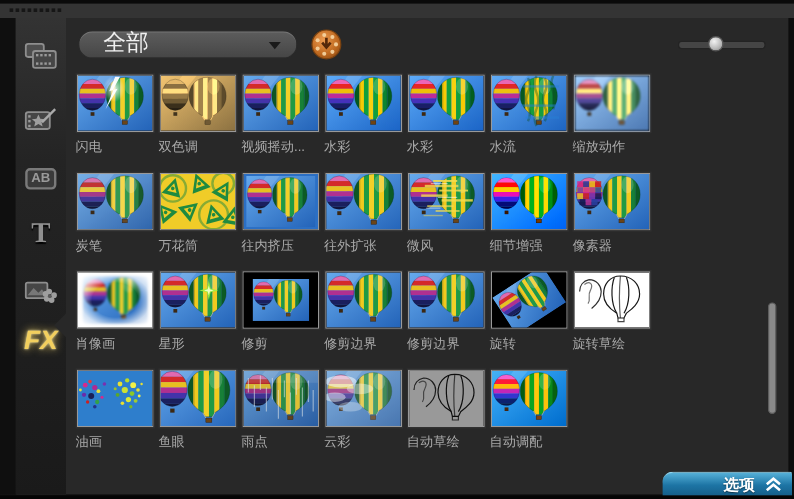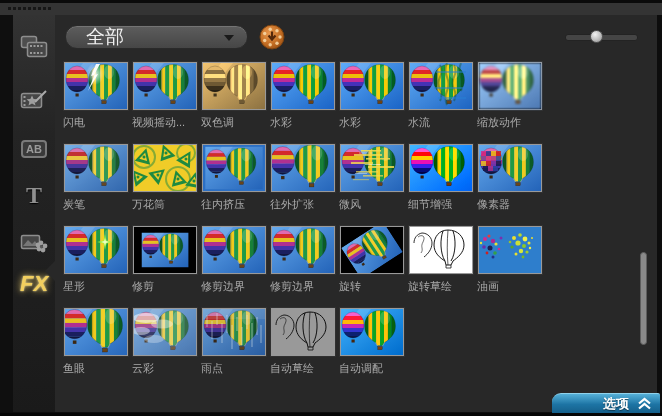--- a/index.html
+++ b/index.html
@@ -374,35 +374,35 @@
     <div class="grid">
       <figure class="cell">
         <div class="thumb">
             <svg viewBox="0 0 62 46">
               <use href="#scene"></use>
               <use href="#bolt"></use>
             </svg>
           </div>
         <figcaption class="lbl">闪电</figcaption>
       </figure>
+      <figure class="cell f-duo">
+        <div class="thumb">
+            <svg viewBox="0 0 62 46">
+              <use href="#scene"></use>
+            </svg>
+          </div>
+        <figcaption class="lbl">双色调</figcaption>
+      </figure>
       <figure class="cell">
         <div class="thumb">
             <svg viewBox="0 0 62 46">
               <use href="#scene"></use>
             </svg>
           </div>
         <figcaption class="lbl">视频摇动...</figcaption>
-      </figure>
-      <figure class="cell f-duo">
-        <div class="thumb">
-            <svg viewBox="0 0 62 46">
-              <use href="#scene"></use>
-            </svg>
-          </div>
-        <figcaption class="lbl">双色调</figcaption>
       </figure>
       <figure class="cell f-wc">
         <div class="thumb">
             <svg viewBox="0 0 62 46">
               <use href="#scene"></use>
             </svg>
           </div>
         <figcaption class="lbl">水彩</figcaption>
       </figure>
       <figure class="cell f-wc">
@@ -491,20 +491,32 @@
               <use href="#scene"></use>
               <use href="#pixl"></use>
             </svg>
           </div>
         <figcaption class="lbl">像素器</figcaption>
       </figure>
 
       <figure class="cell">
         <div class="thumb">
             <svg viewBox="0 0 62 46">
+              <rect width="62" height="46" fill="#f4f4f0"></rect>
+              <g class="blurg" transform="translate(31,23) scale(.88) translate(-31,-23)">
+                <use href="#scene"></use>
+              </g>
+              <rect width="62" height="46" fill="url(#vg)"></rect>
+            </svg>
+          </div>
+        <figcaption class="lbl">肖像画</figcaption>
+      </figure>
+      <figure class="cell">
+        <div class="thumb">
+            <svg viewBox="0 0 62 46">
               <use href="#scene"></use>
               <use href="#star4"></use>
             </svg>
           </div>
         <figcaption class="lbl">星形</figcaption>
       </figure>
       <figure class="cell">
         <div class="thumb">
             <svg viewBox="0 0 62 46">
               <rect width="62" height="46" fill="#000"></rect>
@@ -563,37 +575,37 @@
       <figure class="cell">
         <div class="thumb">
             <svg viewBox="0 0 62 46">
               <g transform="translate(31,23) scale(1.13) translate(-31,-23)">
                 <use href="#scene"></use>
               </g>
             </svg>
           </div>
         <figcaption class="lbl">鱼眼</figcaption>
       </figure>
+      <figure class="cell f-rain">
+        <div class="thumb">
+            <svg viewBox="0 0 62 46">
+              <use href="#scene"></use>
+              <use href="#rainl"></use>
+            </svg>
+          </div>
+        <figcaption class="lbl">雨点</figcaption>
+      </figure>
       <figure class="cell f-cloud">
         <div class="thumb">
             <svg viewBox="0 0 62 46">
               <use href="#scene"></use>
               <use href="#cloudl"></use>
             </svg>
           </div>
         <figcaption class="lbl">云彩</figcaption>
-      </figure>
-      <figure class="cell f-rain">
-        <div class="thumb">
-            <svg viewBox="0 0 62 46">
-              <use href="#scene"></use>
-              <use href="#rainl"></use>
-            </svg>
-          </div>
-        <figcaption class="lbl">雨点</figcaption>
       </figure>
       <figure class="cell f-skthin">
         <div class="thumb">
             <svg viewBox="0 0 62 46">
               <rect width="62" height="46" fill="#fff"></rect>
               <use href="#sketch"></use>
             </svg>
           </div>
         <figcaption class="lbl">自动草绘</figcaption>
       </figure>

